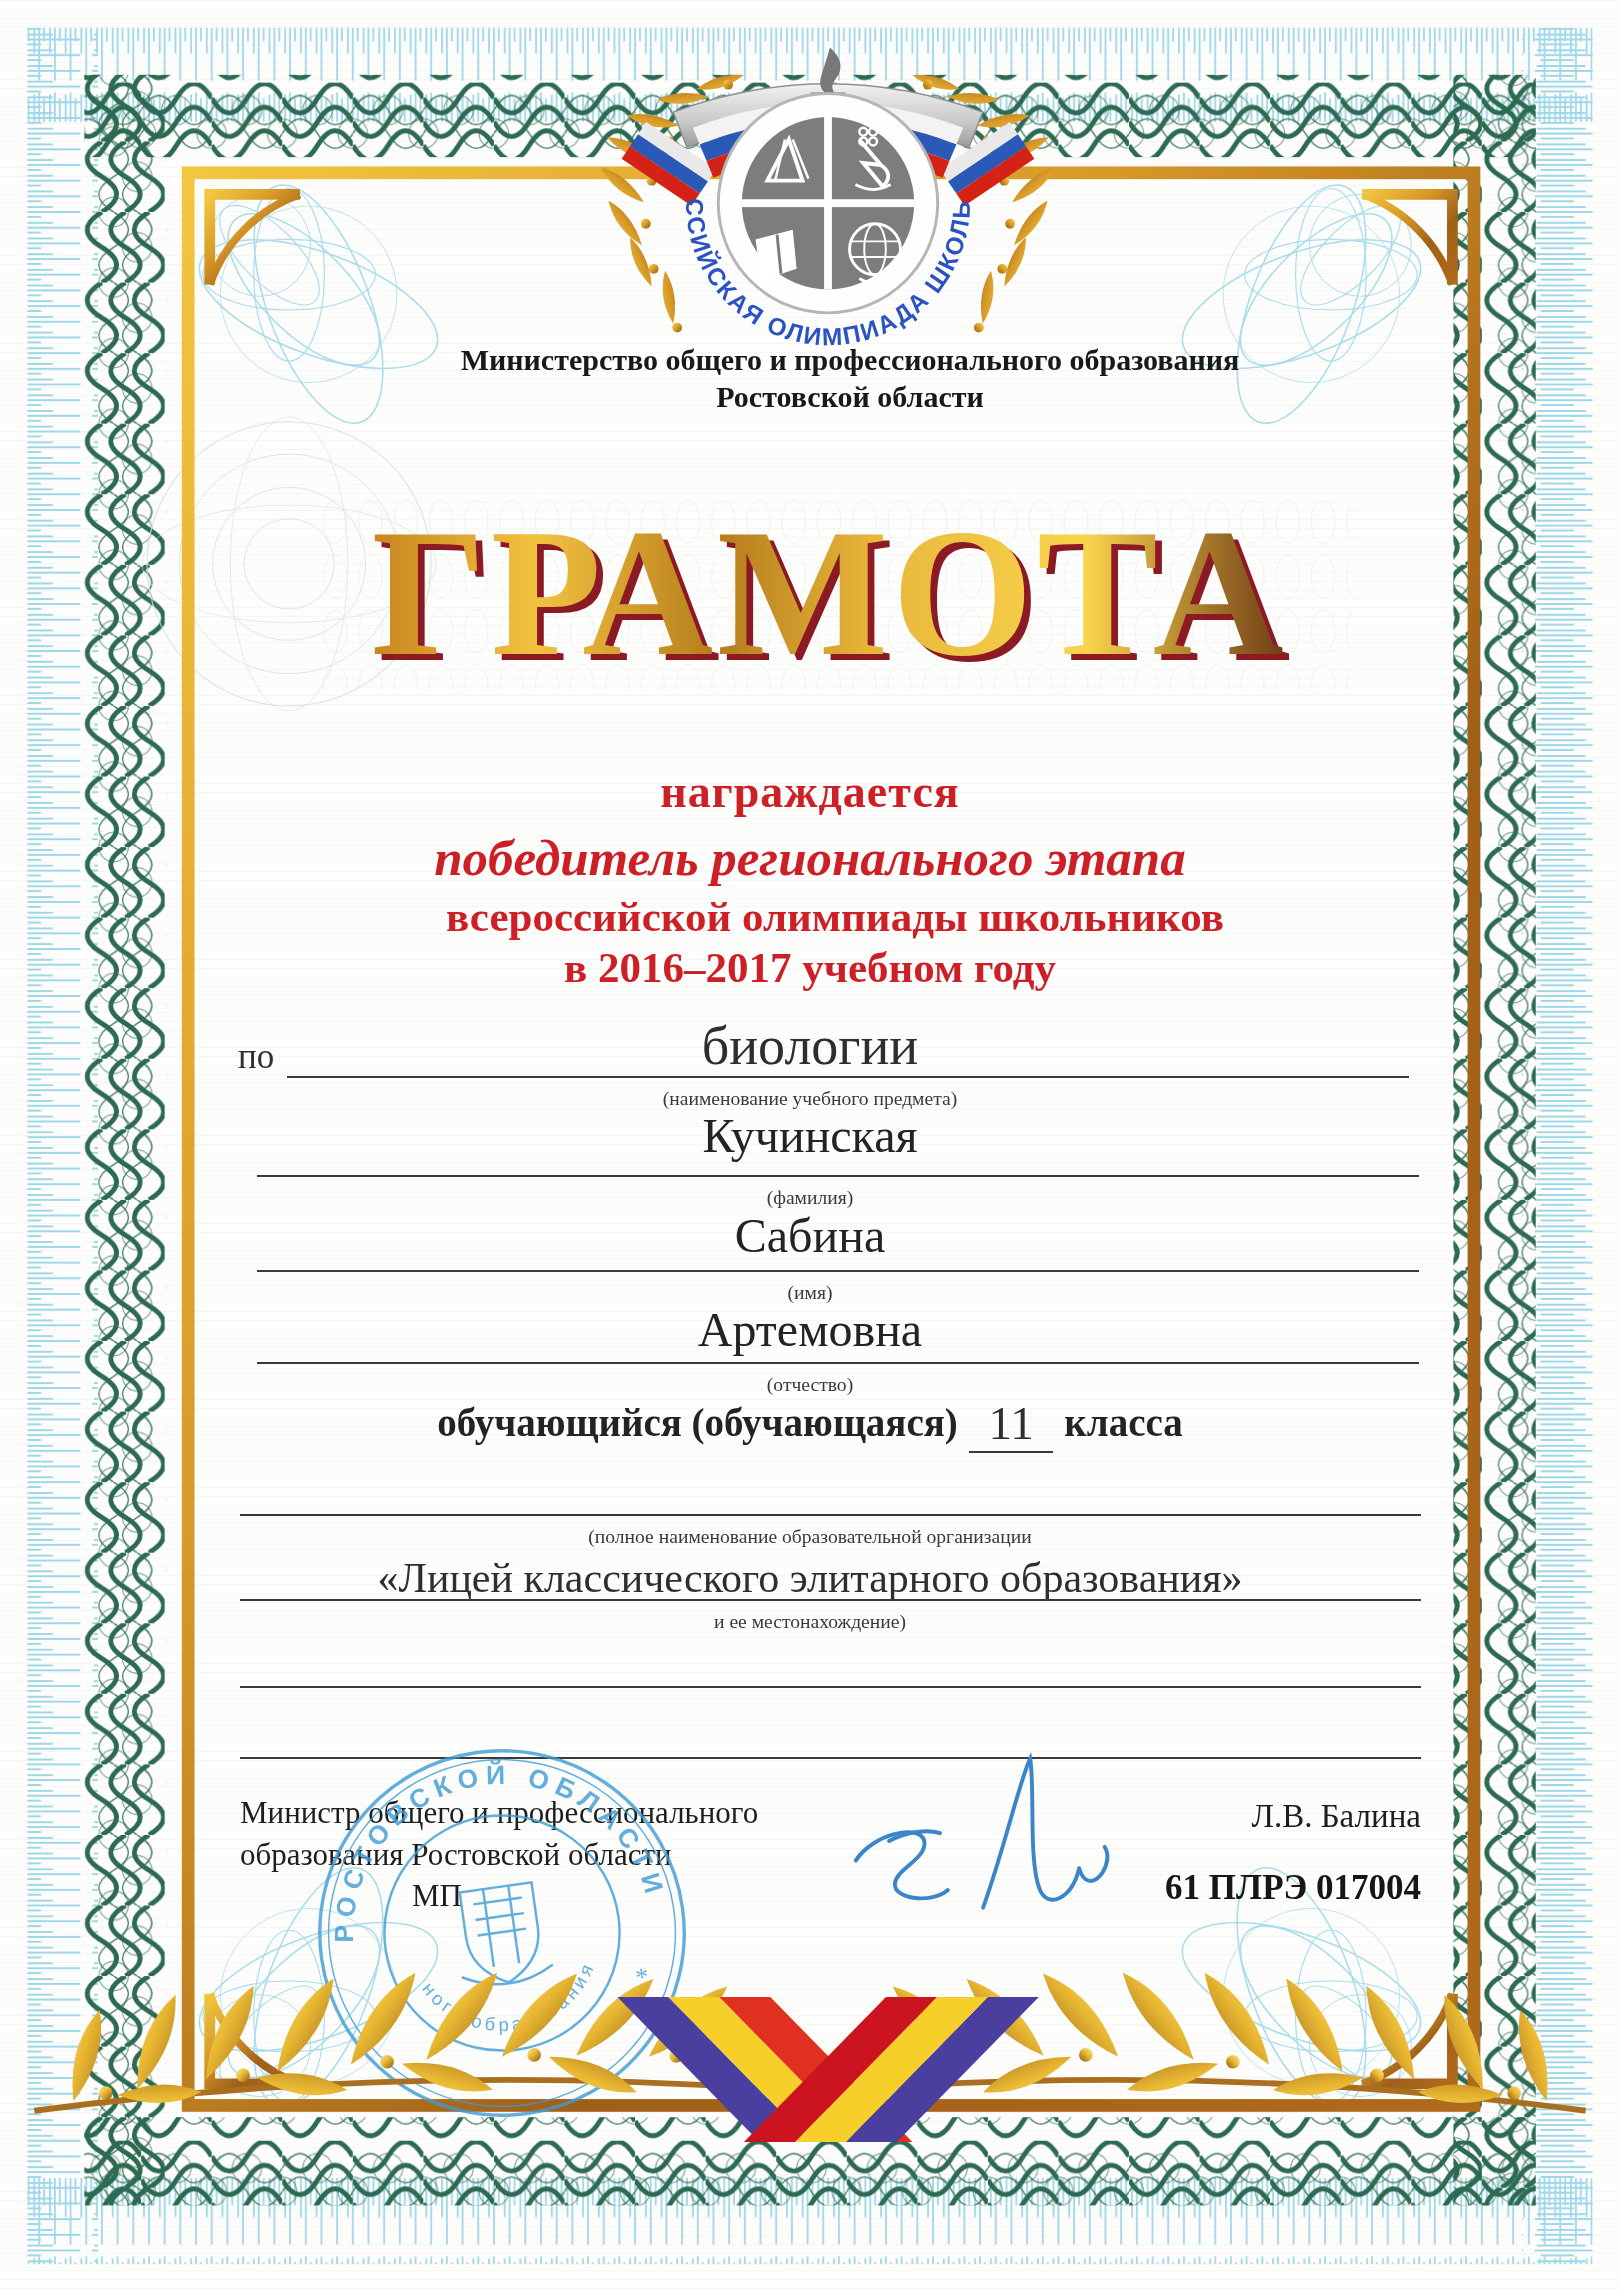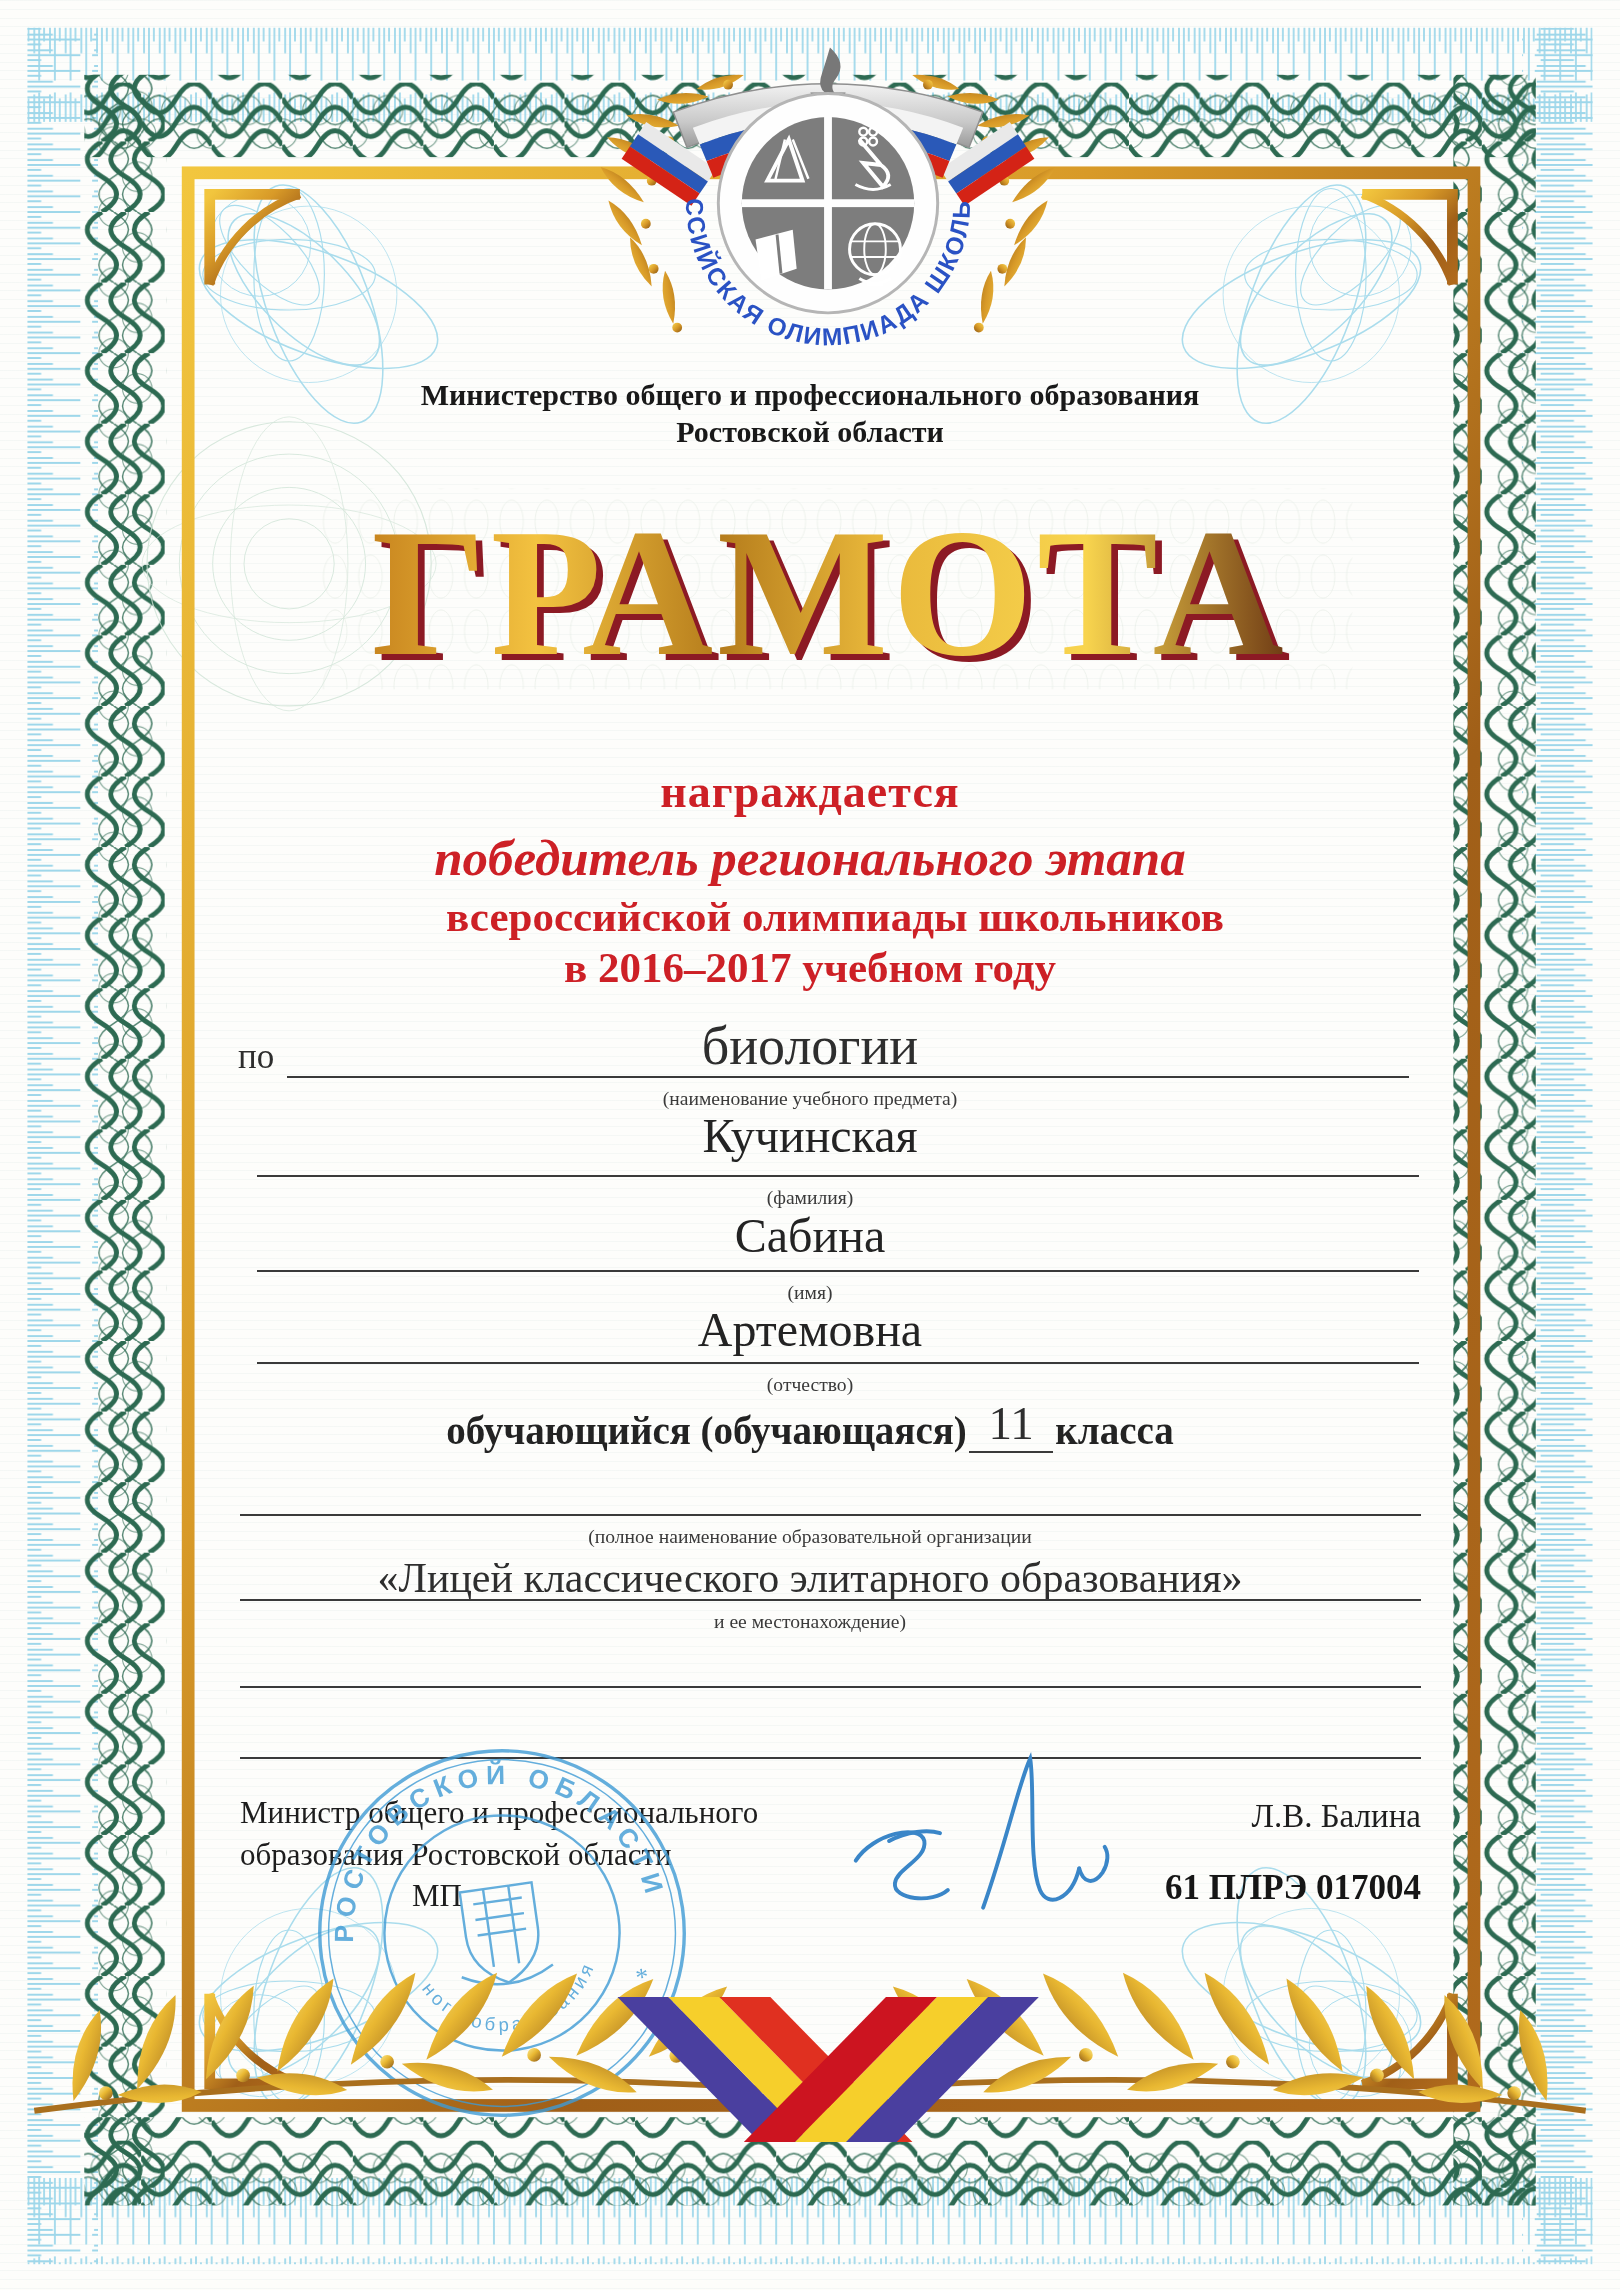--- a/index.html
+++ b/index.html
@@ -4,32 +4,32 @@
 <style>
   html,body{margin:0;padding:0;background:#e9e9e9;}
   .page{
     position:relative;width:1620px;height:2291px;margin:0 auto;overflow:hidden;
     background:#fdfdfb;
     background-image:repeating-linear-gradient(180deg, rgba(214,226,224,.22) 0 1px, rgba(255,255,255,0) 1px 8.8px);
     font-family:"Liberation Serif","DejaVu Serif",serif;color:#222;
   }
   .abs{position:absolute;}
   .ctr{left:196px;width:1228px;text-align:center;}
-  .ministry{top:376px;font-weight:bold;font-size:30px;line-height:37px;color:#191919;}
+  .ministry{top:341px;font-weight:bold;font-size:30px;line-height:37px;color:#191919;margin-left:40px;}
   .red{color:#cd2026;font-weight:bold;}
   .awarded{top:765px;font-size:46px;letter-spacing:1px;}
   .desc1{top:829px;font-size:51px;font-style:italic;}
   .desc2{top:892px;font-size:43px;padding-left:25px;}
   .desc3{top:943px;font-size:43px;}
   .entry-val{font-size:54px;color:#2e2e2e;}
   .entry-bold{font-weight:normal;font-size:48px;color:#232323;}
   .caption{font-size:19.6px;color:#3a3a3a;}
   .rule{border-top:2.9px solid #3a3a3a;height:0;}
   .prefix{font-size:35px;color:#2e2e2e;}
-  .grade-row{top:1400px;display:flex;justify-content:center;align-items:flex-end;gap:2px;}
+  .grade-row{top:1400px;display:flex;justify-content:center;align-items:flex-start;gap:11px;}
   .grade-label,.grade-suffix{font-weight:bold;font-size:39px;color:#232323;}
   .grade-num{font-size:47px;color:#2e2e2e;border-bottom:2.9px solid #3a3a3a;padding:0 19.6px 3.9px;line-height:1;}
   .minister{font-size:31px;line-height:42px;color:#1d1d1d;text-align:left;}
   .mp{font-size:31px;color:#1d1d1d;}
   .signer{font-size:33px;color:#1d1d1d;text-align:right;}
   .certnum{font-size:35px;font-weight:bold;color:#161616;text-align:right;}
   svg{display:block;}
 </style>
 </head>
 <body>

